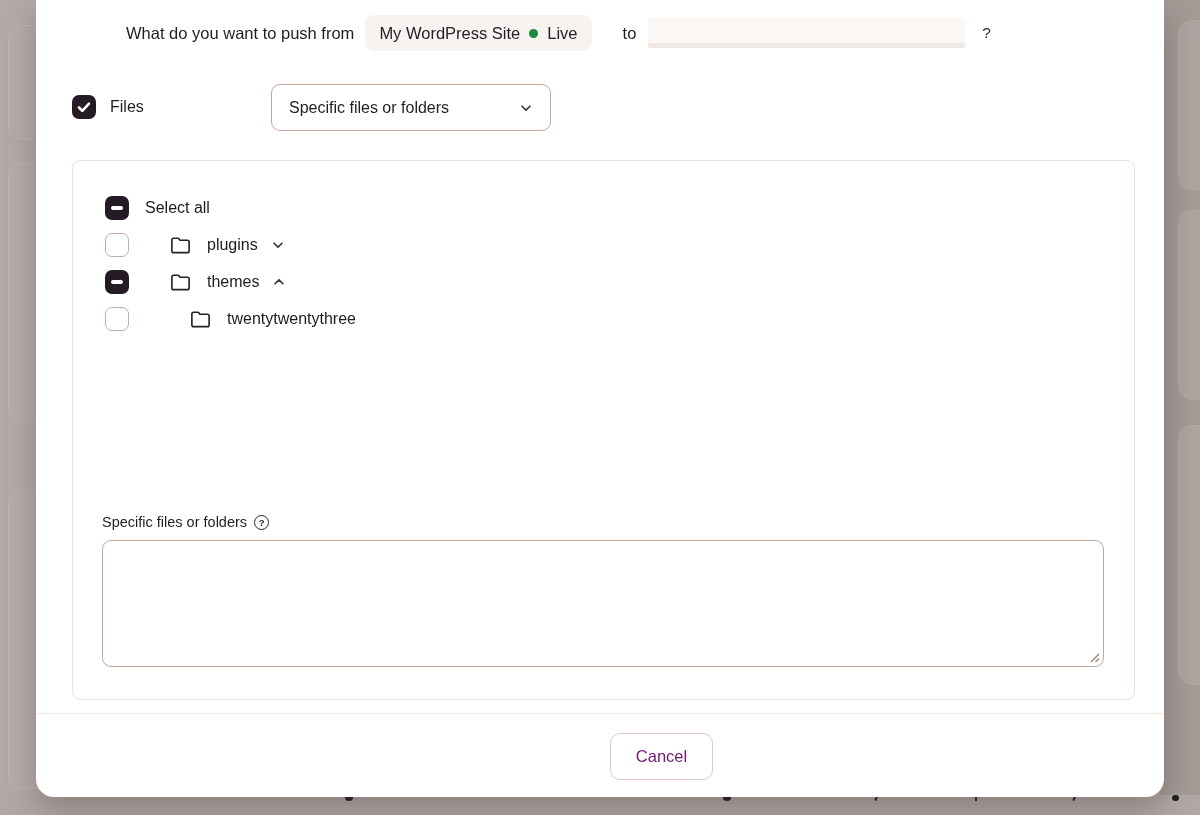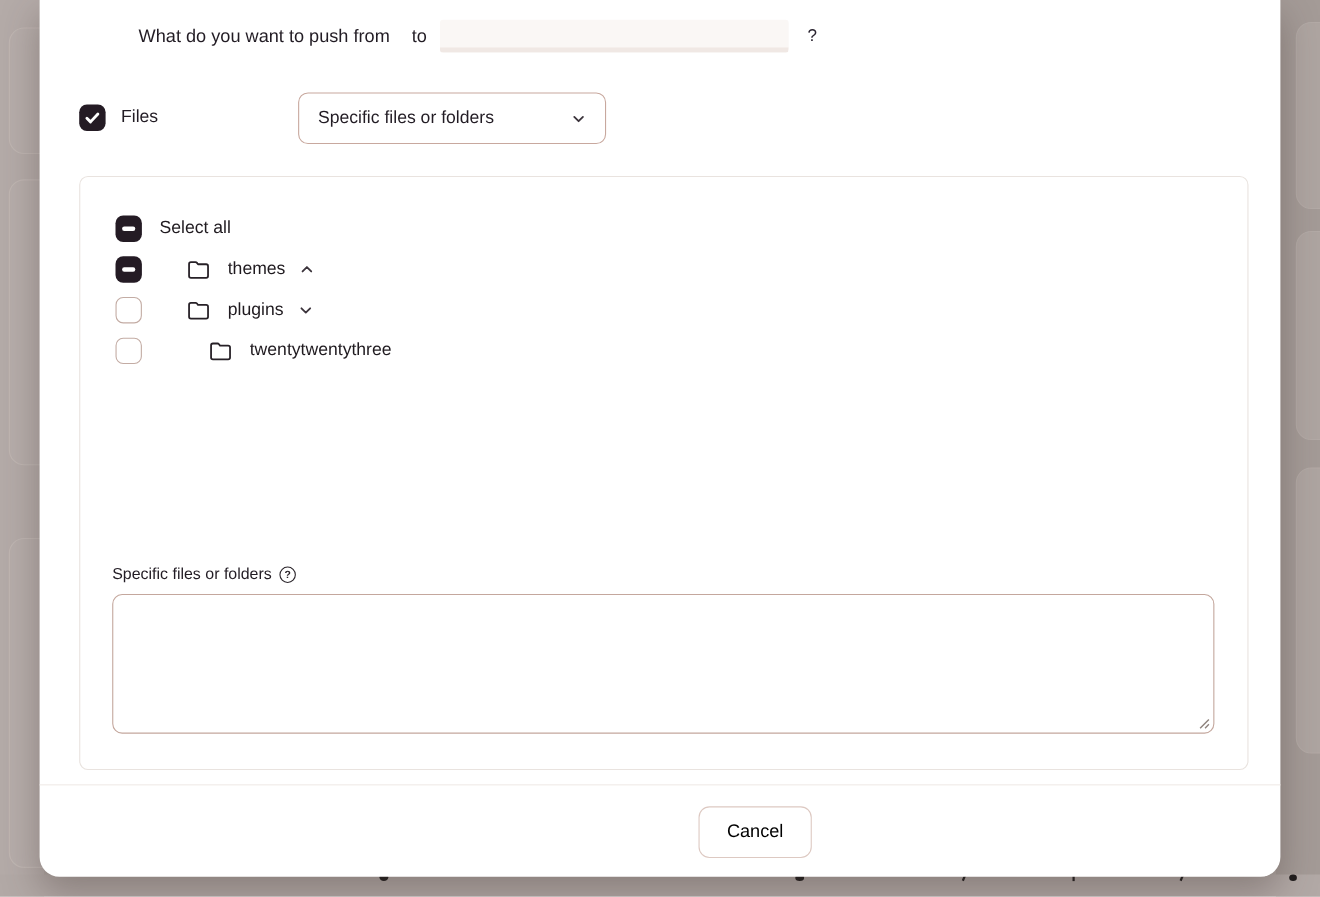--- a/index.html
+++ b/index.html
@@ -92,23 +92,23 @@
     position:absolute;left:66px;top:540px;width:1002px;height:127px;
     border:1px solid #c4a79d;border-radius:9px;background:#fff;resize:none;
     font-family:"Liberation Sans","DejaVu Sans",sans-serif;font-size:15px;padding:10px 12px;
     outline:none;
   }
   .resize-handle{position:absolute;left:1052px;top:651px;width:13px;height:13px;pointer-events:none;}
   .resize-handle path{stroke:#8d827c;stroke-width:1.3;fill:none;}
   
   .footer-divider{position:absolute;left:0;right:0;top:713px;height:1px;background:#f0eae7;}
   .btn-cancel{
-    position:absolute;left:599px;top:733px;width:103px;height:47px;
+    position:absolute;left:574px;top:733px;width:103px;height:47px;
     background:#fff;border:1px solid #ddc9c2;border-radius:10px;
-    font-family:inherit;font-size:16.5px;color:#000000;cursor:pointer;
+    font-family:inherit;font-size:16.5px;color:#701a75;cursor:pointer;
   }
   .btn-push{
     position:absolute;left:697px;top:733px;width:403px;height:47px;
     background:var(--disabled-bg);border:none;border-radius:10px;
     font-family:inherit;font-size:16.5px;color:var(--disabled-text);
     text-align:left;padding-left:21px;cursor:default;
   }
   .push-underline{position:absolute;left:105px;top:34px;width:282px;height:2.5px;background:#e9e2df;border-radius:1px;}
   .push-redact{position:absolute;left:289px;top:13px;width:40px;height:22px;background:var(--redact);border-radius:1px;}
 </style>
@@ -128,20 +128,25 @@
 <div class="bg-glyph" style="left:723px;top:795px;width:8px;height:6px;border-radius:50%;"></div>
 <div class="bg-glyph" style="left:876px;top:792px;width:2px;height:9px;transform:rotate(22deg);"></div>
 <div class="bg-glyph" style="left:975px;top:792px;width:2px;height:9px;"></div>
 <div class="bg-glyph" style="left:1074px;top:792px;width:2px;height:9px;transform:rotate(22deg);"></div>
 <div class="bg-glyph" style="left:1172px;top:795px;width:7px;height:6px;border-radius:50%;"></div>
 
 <div class="modal">
 
   <div class="hdr">
     <span class="word">What do you want to push from</span>
+    <span class="badge">
+      <span>My WordPress Site</span>
+      <span class="dot"></span>
+      <span>Live</span>
+    </span>
     <span class="word">to</span>
     <span class="redacted-target"></span>
     <span class="help-q">?</span>
   </div>
 
   <div class="files-row">
     <span class="cb checked">
       <svg class="cb-check" viewBox="0 0 16 16">
           <path d="M3 8.5 6.3 11.8 13 4.6"></path>
         </svg>
@@ -161,48 +166,48 @@
       <div class="tree-row">
     <span class="cb indeterminate">
 
       <span class="cb-dash"></span>
     </span>
 
     <span class="tree-lbl" style="margin-left: 16px;">Select all</span>
 
   </div>
       <div class="tree-row">
-    <span class="cb indeterminate">
-
-      <span class="cb-dash"></span>
+    <span class="cb unchecked">
+      
+      
     </span>
     <span class="folder-ic" style="margin-left: 40px;">
       <svg viewBox="0 0 24 20">
             <path d="M3 16.2V4.8c0-1 .8-1.8 1.8-1.8h4.3c.55 0 1.07.25 1.4.68l1 1.32h7.7c1 0 1.8.8 1.8 1.8v9.4c0 1-.8 1.8-1.8 1.8H4.8c-1 0-1.8-.8-1.8-1.8Z"></path>
           </svg>
     </span>
-    <span class="tree-lbl">themes</span>
-    <span class="tree-chev">
+    <span class="tree-lbl">plugins</span>
+    <span class="tree-chev" style="transform: rotate(180deg);">
       <svg class="chev-svg" viewBox="0 0 16 16">
             <path d="M3.5 10 8 5.5 12.5 10"></path>
           </svg>
     </span>
   </div>
       <div class="tree-row">
-    <span class="cb unchecked">
-      
-      
+    <span class="cb indeterminate">
+
+      <span class="cb-dash"></span>
     </span>
     <span class="folder-ic" style="margin-left: 40px;">
       <svg viewBox="0 0 24 20">
             <path d="M3 16.2V4.8c0-1 .8-1.8 1.8-1.8h4.3c.55 0 1.07.25 1.4.68l1 1.32h7.7c1 0 1.8.8 1.8 1.8v9.4c0 1-.8 1.8-1.8 1.8H4.8c-1 0-1.8-.8-1.8-1.8Z"></path>
           </svg>
     </span>
-    <span class="tree-lbl">plugins</span>
-    <span class="tree-chev" style="transform: rotate(180deg);">
+    <span class="tree-lbl">themes</span>
+    <span class="tree-chev">
       <svg class="chev-svg" viewBox="0 0 16 16">
             <path d="M3.5 10 8 5.5 12.5 10"></path>
           </svg>
     </span>
   </div>
       <div class="tree-row">
     <span class="cb unchecked">
       
       
     </span>

